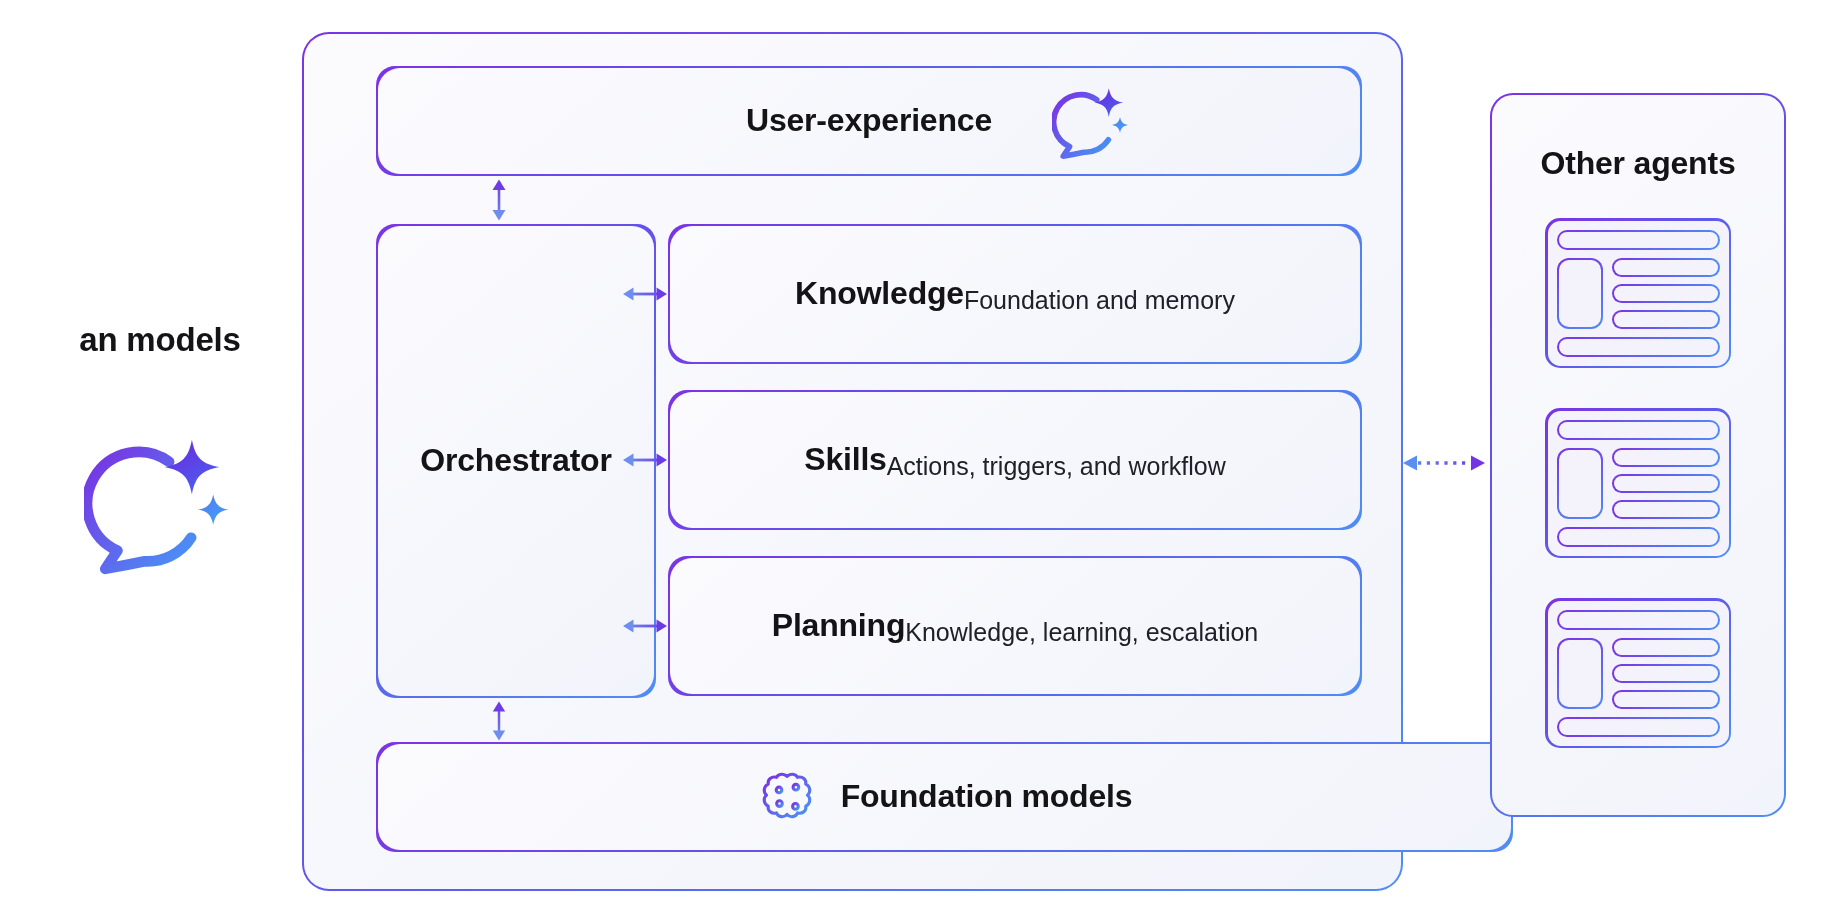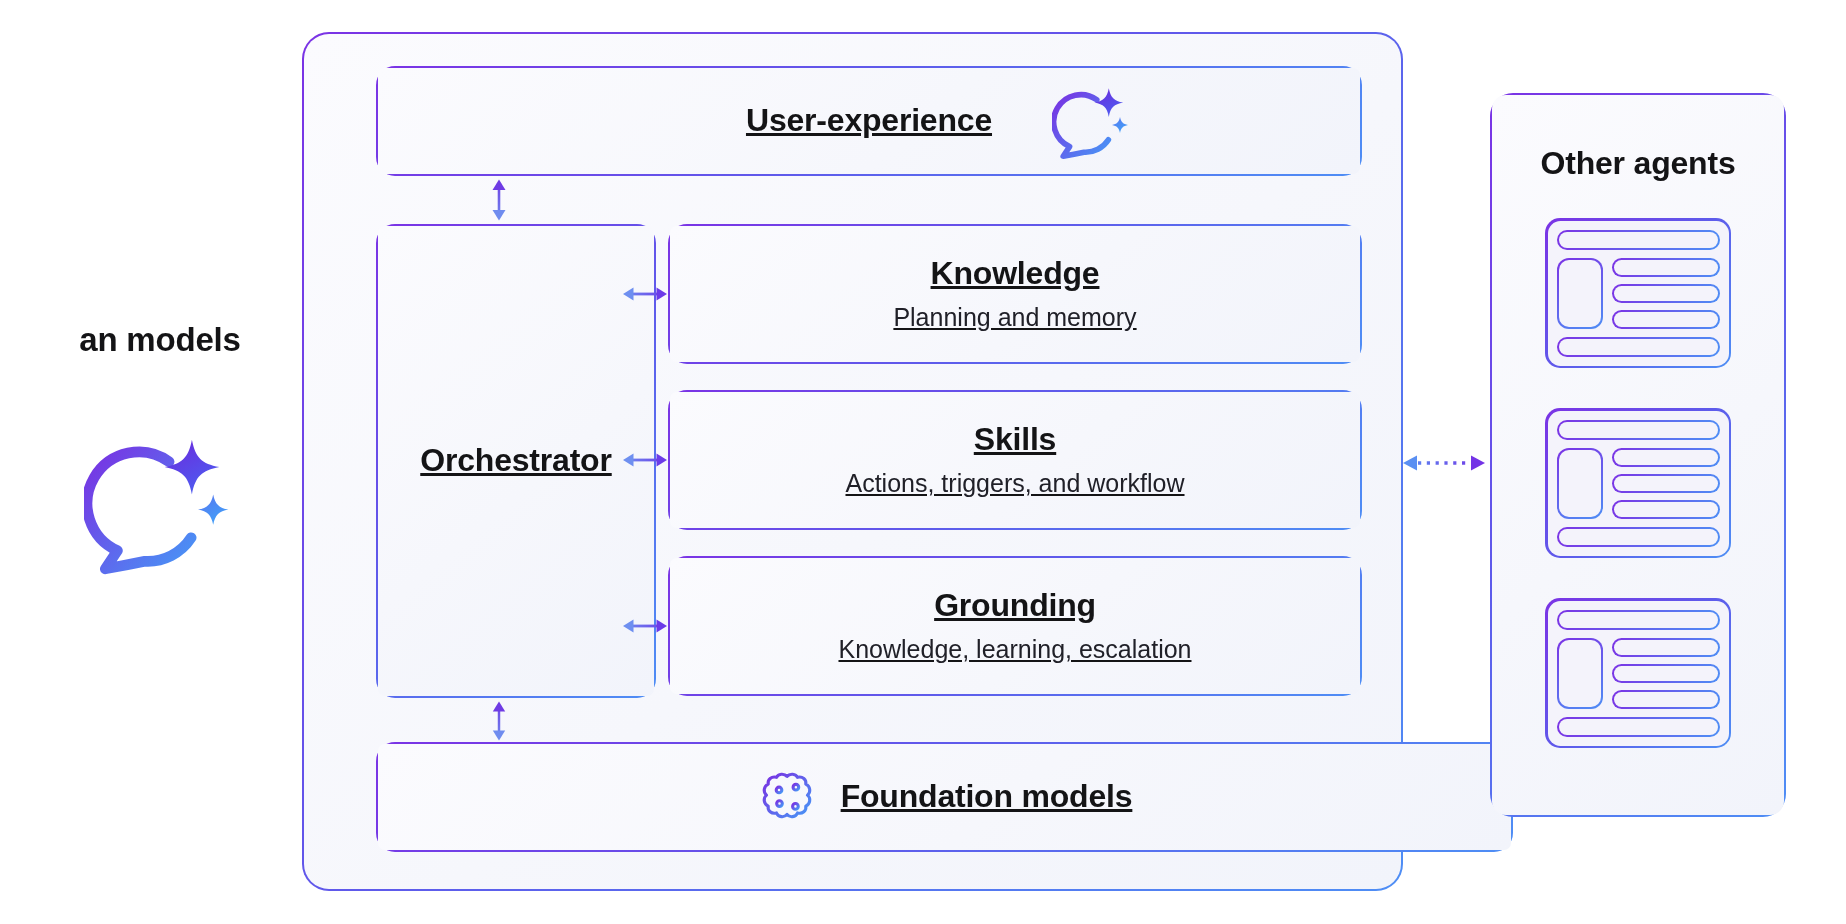--- a/index.html
+++ b/index.html
@@ -16,38 +16,38 @@
   
   .side-label{position:absolute;left:38px;top:318px;width:244px;text-align:center;
               font-size:33px;font-weight:700;line-height:1.34;letter-spacing:-0.2px;color:#141416;}
   .copilot-large{position:absolute;left:84px;top:426px;}
 
   
   .main-wrap{left:302px;top:32px;width:1101px;height:859px;border-radius:27px;}
   .main-inner{border-radius:25px;position:relative;display:block;}
 
   .box{border-radius:19px;}
-  .box .ginner{border-radius:7px;text-decoration:underline;}
+  .box .ginner{border-radius:22px;}
   .ux{left:72px;top:32px;width:986px;height:110px;}
   .orch{left:72px;top:190px;width:280px;height:474px;}
   .module{left:364px;width:694px;height:140px;}
   .m0{top:190px;} .m1{top:356px;} .m2{top:522px;}
   .foundation{left:72px;top:708px;width:1137px;height:110px;}
 
   .box-title{font-size:32px;font-weight:700;letter-spacing:-0.2px;color:#141416;line-height:1.1;}
   .box-subtitle{font-size:25px;font-weight:400;color:#202028;margin-top:13px;line-height:1.1;}
-  .col{flex-direction:column;}
+  .col{flex-direction:row;}
   .ux-icon{position:absolute;left:676px;top:15px;}
   .foundation .ginner{gap:24px;}
 
   .arrow{position:absolute;}
 
   
   .panel-wrap{left:1490px;top:93px;width:296px;height:724px;border-radius:23px;}
-  .panel-inner{border-radius:14px;flex-direction:column;justify-content:flex-start;}
+  .panel-inner{border-radius:21px;flex-direction:column;justify-content:flex-start;}
   .panel-title{margin-top:50px;font-size:32px;font-weight:700;letter-spacing:-0.2px;color:#141416;}
   .cards{margin-top:36px;display:flex;flex-direction:column;gap:40px;align-items:center;}
 
   .card{width:186px;height:150px;border-radius:15px;padding:2.5px;box-sizing:border-box;
         background:linear-gradient(135deg,#7B33E5 0%,#5E5BEB 50%,#4E8EF5 100%);}
   .card-in{width:100%;height:100%;box-sizing:border-box;border-radius:12.5px;background:#F4F3FB;
            padding:9px;display:flex;flex-direction:column;gap:8px;}
   .pill{background:linear-gradient(110deg,#7B33E5 0%,#4E8EF5 100%);border-radius:11px;padding:2px;box-sizing:border-box;}
   .pill-in{background:#F4F3FB;border-radius:9px;width:100%;height:100%;box-sizing:border-box;}
   .pill.h{height:20px;flex:none;}
@@ -133,34 +133,34 @@
 
       <div class="gwrap box orch">
         <div class="ginner">
           <span class="box-title">Orchestrator</span>
         </div>
       </div>
 
       <div class="gwrap box module m0">
         <div class="ginner col">
           <span class="box-title">Knowledge</span>
-          <span class="box-subtitle">Planning and memory</span>
+          <span class="box-subtitle">Foundation and memory</span>
         </div>
       </div>
 
       <div class="gwrap box module m1">
         <div class="ginner col">
           <span class="box-title">Skills</span>
           <span class="box-subtitle">Actions, triggers, and workflow</span>
         </div>
       </div>
 
       <div class="gwrap box module m2">
         <div class="ginner col">
-          <span class="box-title">Grounding</span>
+          <span class="box-title">Planning</span>
           <span class="box-subtitle">Knowledge, learning, escalation</span>
         </div>
       </div>
 
       <div class="gwrap box foundation">
         <div class="ginner">
           <svg width="60" height="60">
               <use href="#brain"></use>
             </svg>
           <span class="box-title">Foundation models</span>

